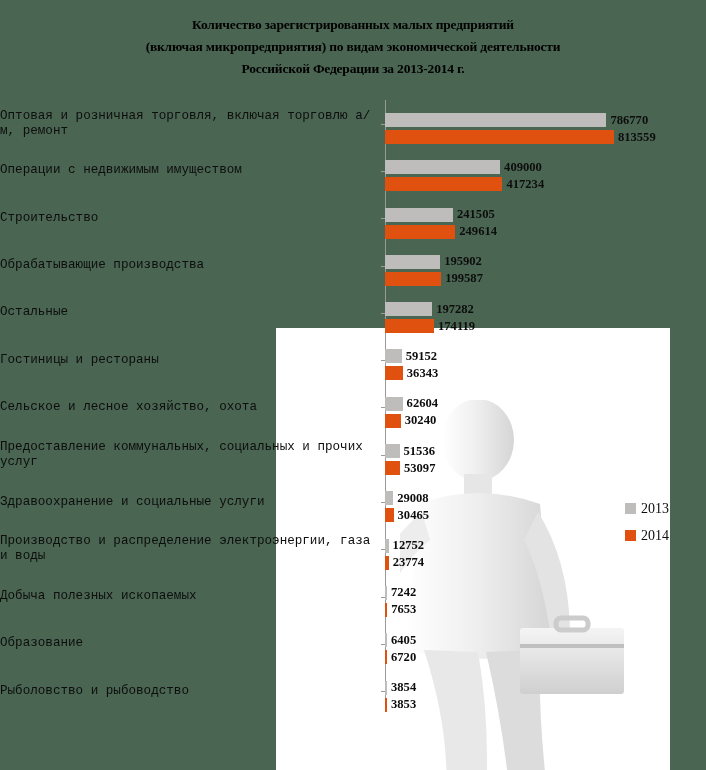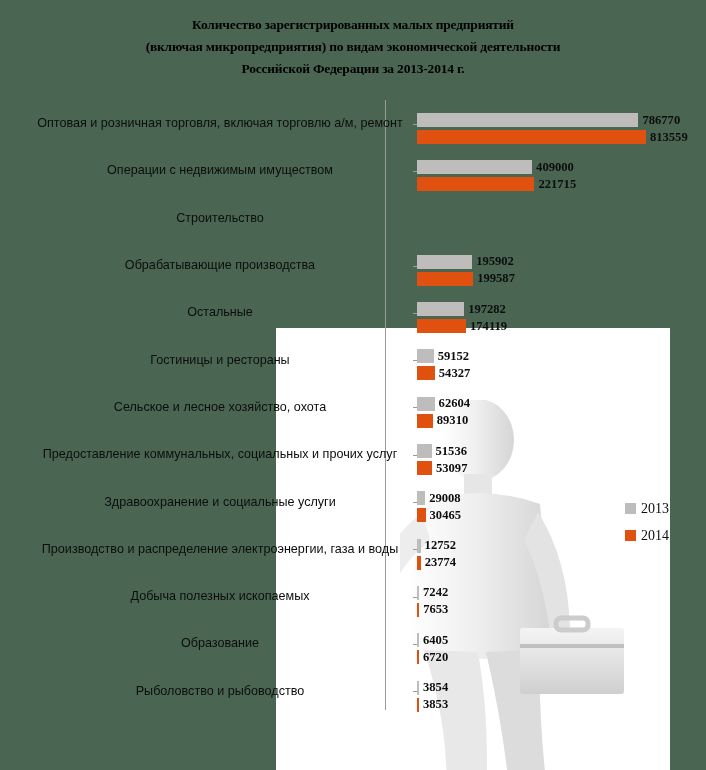--- a/index.html
+++ b/index.html
@@ -81,27 +81,26 @@
   .row {
     position: relative;
     height: 47.3px;
     display: flex;
     align-items: center;
   }
   .cat-label {
     width: 385px;
     box-sizing: border-box;
     padding-right: 9px;
-    text-align: center;
-    font-family: Liberation Sans, sans-serif;
+    text-align: left;
+    font-family: Liberation Mono, monospace;
     font-size: 12.6px;
     line-height: 15px;
     color: #0d0d0d;
     flex: 0 0 385px;
-    margin-left: 32px;
   }
   .bars {
     position: relative;
     flex: 1 1 auto;
     height: 100%;
   }
   .bar-wrap {
     position: absolute;
     left: 0;
     display: flex;
@@ -224,26 +223,37 @@
       <div class="row">
         <div class="cat-label">Операции с недвижимым имуществом</div>
         <div class="bars">
           <span class="tick"></span>
           <div class="bar-wrap y13">
             <span class="bar c13" style="width: 115.091px;"></span>
             <span class="val">409000</span>
           </div>
           <div class="bar-wrap y14">
             <span class="bar c14" style="width: 117.408px;"></span>
-            <span class="val">221715</span>
+            <span class="val">417234</span>
           </div>
         </div>
       </div>
       <div class="row">
         <div class="cat-label">Строительство</div>
+        <div class="bars">
+          <span class="tick"></span>
+          <div class="bar-wrap y13">
+            <span class="bar c13" style="width: 67.9584px;"></span>
+            <span class="val">241505</span>
+          </div>
+          <div class="bar-wrap y14">
+            <span class="bar c14" style="width: 70.2402px;"></span>
+            <span class="val">249614</span>
+          </div>
+        </div>
       </div>
       <div class="row">
         <div class="cat-label">Обрабатывающие производства</div>
         <div class="bars">
           <span class="tick"></span>
           <div class="bar-wrap y13">
             <span class="bar c13" style="width: 55.1259px;"></span>
             <span class="val">195902</span>
           </div>
           <div class="bar-wrap y14">
@@ -269,35 +279,35 @@
       <div class="row">
         <div class="cat-label">Гостиницы и рестораны</div>
         <div class="bars">
           <span class="tick"></span>
           <div class="bar-wrap y13">
             <span class="bar c13" style="width: 16.6451px;"></span>
             <span class="val">59152</span>
           </div>
           <div class="bar-wrap y14">
             <span class="bar c14" style="width: 17.8267px;"></span>
-            <span class="val">54327</span>
+            <span class="val">36343</span>
           </div>
         </div>
       </div>
       <div class="row">
         <div class="cat-label">Сельское и лесное хозяйство, охота</div>
         <div class="bars">
           <span class="tick"></span>
           <div class="bar-wrap y13">
             <span class="bar c13" style="width: 17.6165px;"></span>
             <span class="val">62604</span>
           </div>
           <div class="bar-wrap y14">
             <span class="bar c14" style="width: 15.7553px;"></span>
-            <span class="val">89310</span>
+            <span class="val">30240</span>
           </div>
         </div>
       </div>
       <div class="row">
         <div class="cat-label">Предоставление коммунальных, социальных и прочих услуг</div>
         <div class="bars">
           <span class="tick"></span>
           <div class="bar-wrap y13">
             <span class="bar c13" style="width: 14.502px;"></span>
             <span class="val">51536</span>

